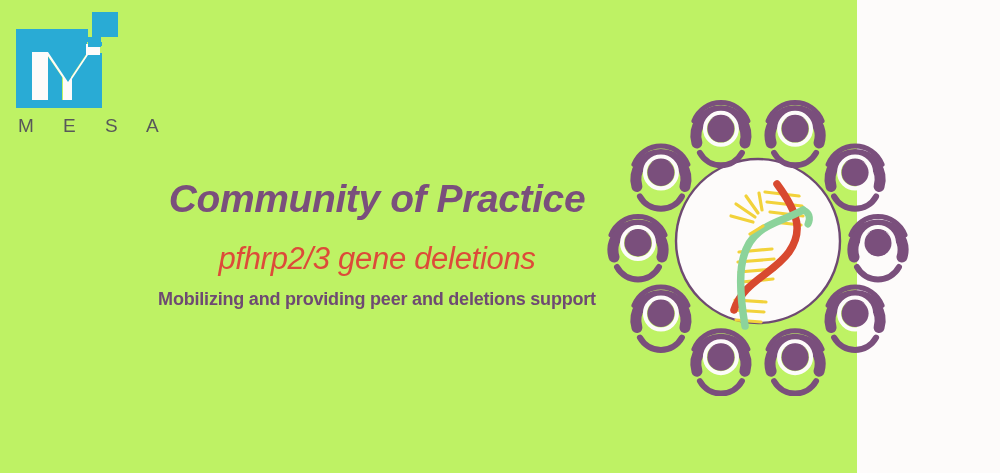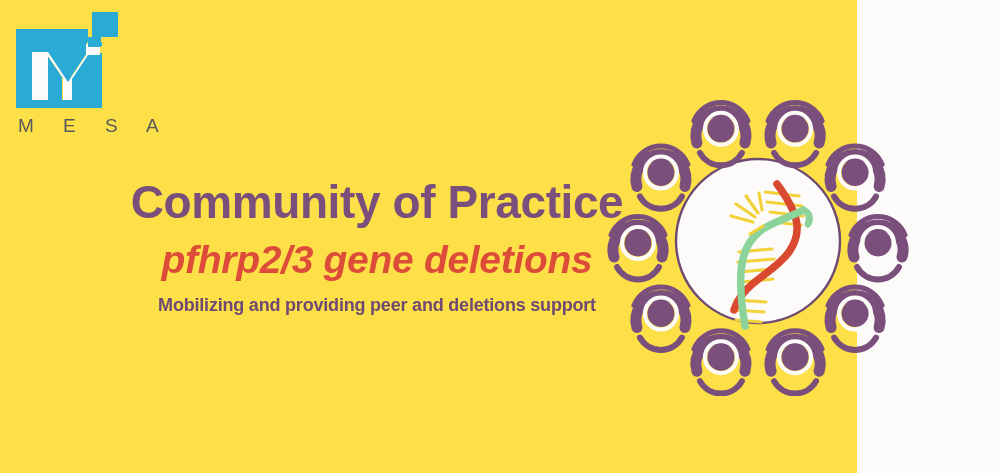--- a/index.html
+++ b/index.html
@@ -11,21 +11,21 @@
     width: 1000px;
     height: 473px;
     background: #fdfbfa;
     font-family: "Liberation Sans", sans-serif;
     overflow: hidden;
   }
   #banner {
     position: relative;
     width: 857px;
     height: 473px;
-    background: #fde047;
+    background: #bef264;
   }
 
   
   #mesa-logo {
     position: absolute;
     left: 16px;
     top: 12px;
     width: 120px;
     height: 130px;
   }
@@ -50,35 +50,36 @@
 
   
   #headline-block {
     position: absolute;
     left: 72px;
     top: 176px;
     width: 610px;
     text-align: center;
   }
   #title-line-1 {
-    font-size: 46px;
+    font-size: 39px;
     font-weight: bold;
     color: #7a4f7c;
     letter-spacing: -0.4px;
     line-height: 1.16;
     white-space: nowrap;
+    font-style: italic;
   }
   #title-line-2 {
-    font-size: 39px;
-    font-weight: bold;
+    font-size: 31px;
+    font-weight: normal;
     font-style: italic;
     color: #dd4b39;
     letter-spacing: -0.3px;
     line-height: 1.16;
-    margin-top: 8px;
+    margin-top: 20px;
     white-space: nowrap;
   }
   #subtitle-line {
     font-size: 18px;
     font-weight: bold;
     color: #6e4a72;
     letter-spacing: -0.2px;
     margin-top: 12px;
     white-space: nowrap;
   }

